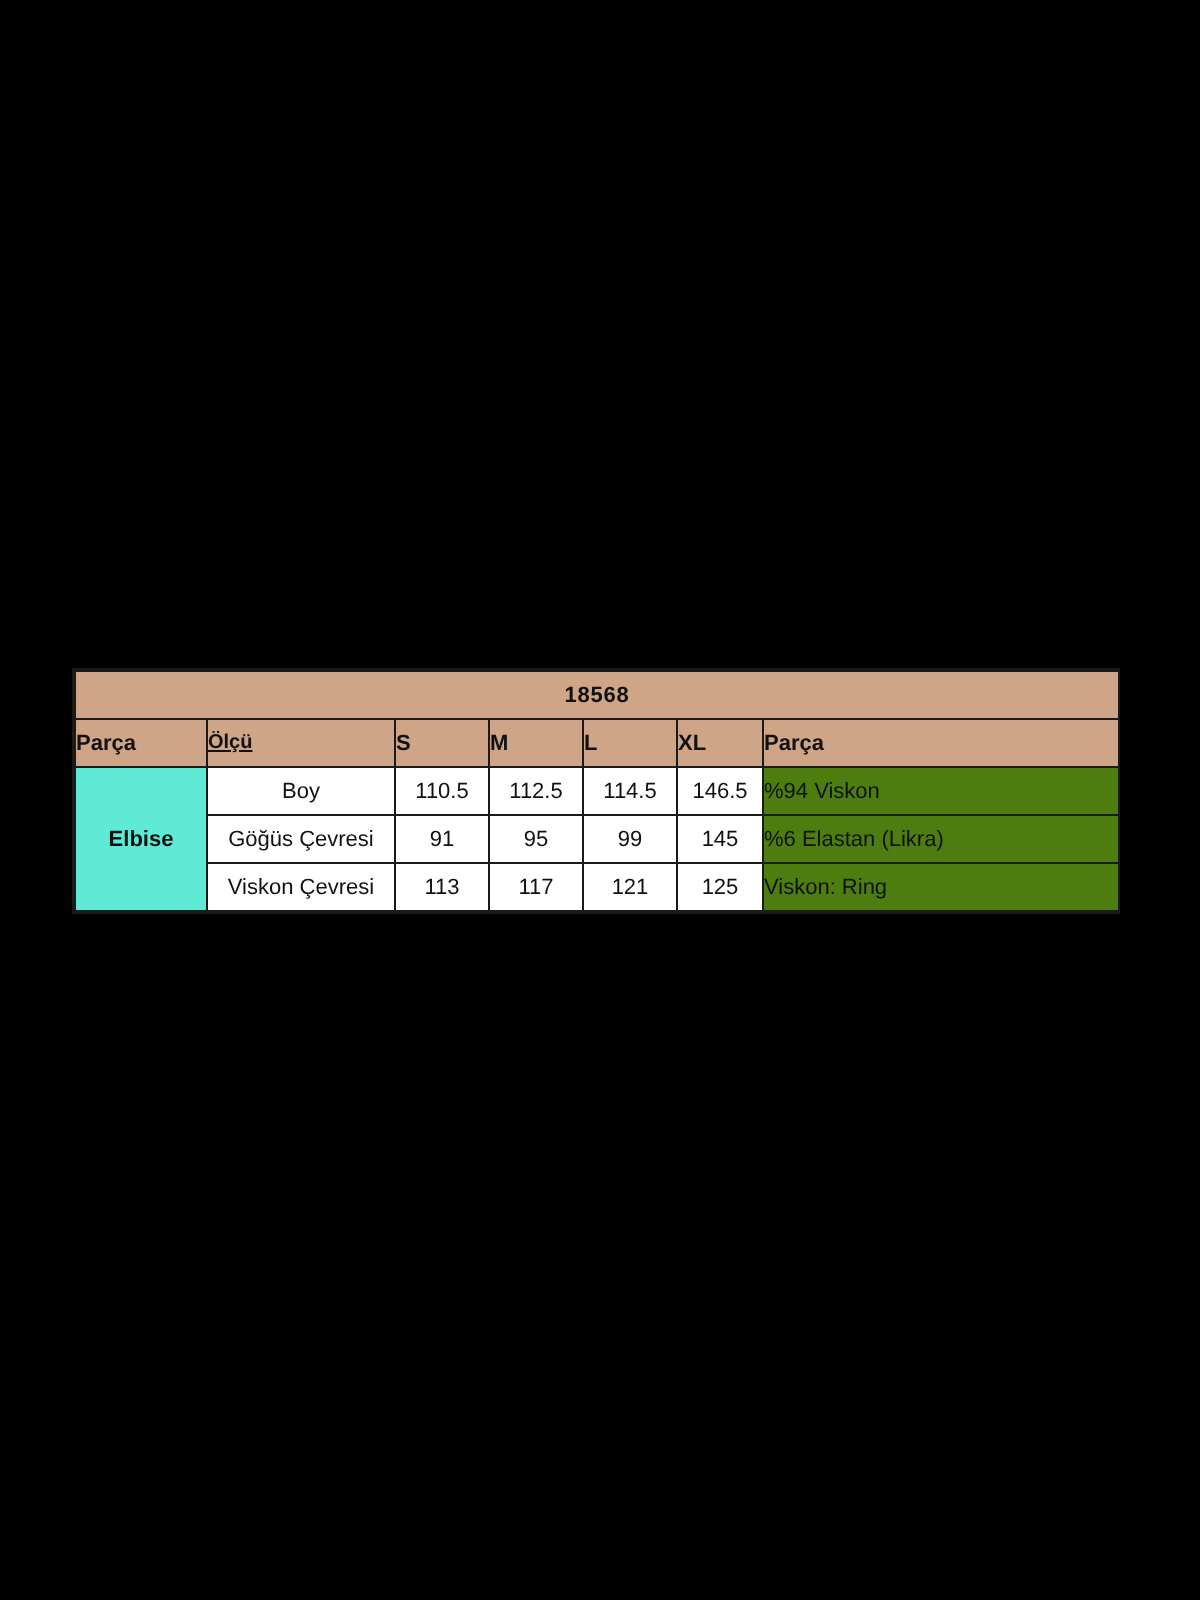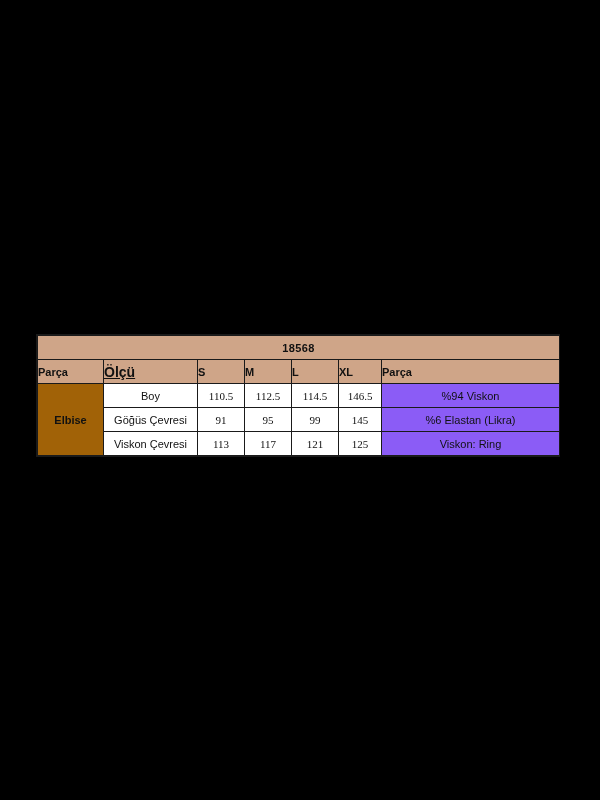--- a/index.html
+++ b/index.html
@@ -53,50 +53,49 @@
   }
 
   
   .hdr {
     background: #cfa588;
     font-weight: bold;
     font-size: 11.5px;
     color: #1a1a1a;
     height: 23px;
   }
-  .hdr.olcu { font-size: 14px; text-decoration: underline; }
+  .hdr.olcu { font-size: 10px; text-decoration: underline; }
 
   
   .part-cell {
-    background: #a16207;
+    background: #5eead4;
     text-align: center;
     font-weight: bold;
     font-size: 12px;
     color: #1a1a1a;
   }
 
   .measure-cell {
     text-align: center;
     padding-left: 5px;
     font-size: 11px;
     background: #ffffff;
   }
 
   .val-cell {
     text-align: center;
     font-size: 11px;
     background: #ffffff;
-    font-family: Liberation Serif, serif;
   }
 
   .fabric-cell {
-    text-align: center;
+    text-align: left;
     padding-left: 5px;
     font-size: 11px;
-    background: #8b5cf6;
+    background: #4d7c0f;
   }
 
   
   col.c-part   { width: 66px; }
   col.c-meas   { width: 94px; }
   col.c-s      { width: 47px; }
   col.c-m      { width: 47px; }
   col.c-l      { width: 47px; }
   col.c-xl     { width: 43px; }
   col.c-fab    { width: 178px; }

